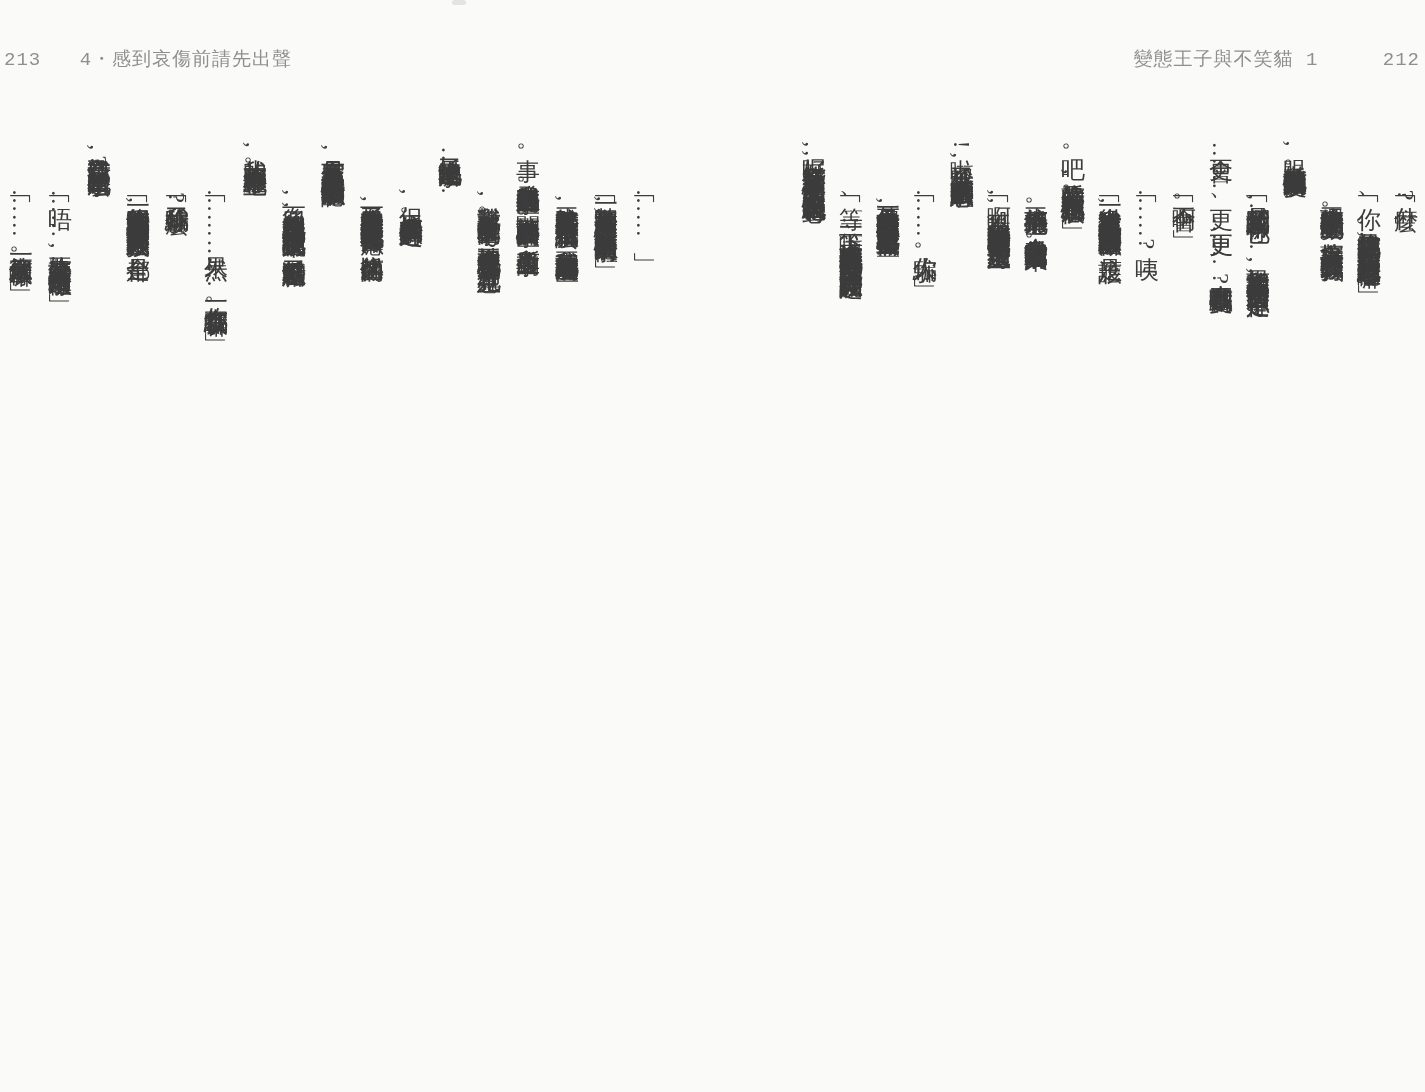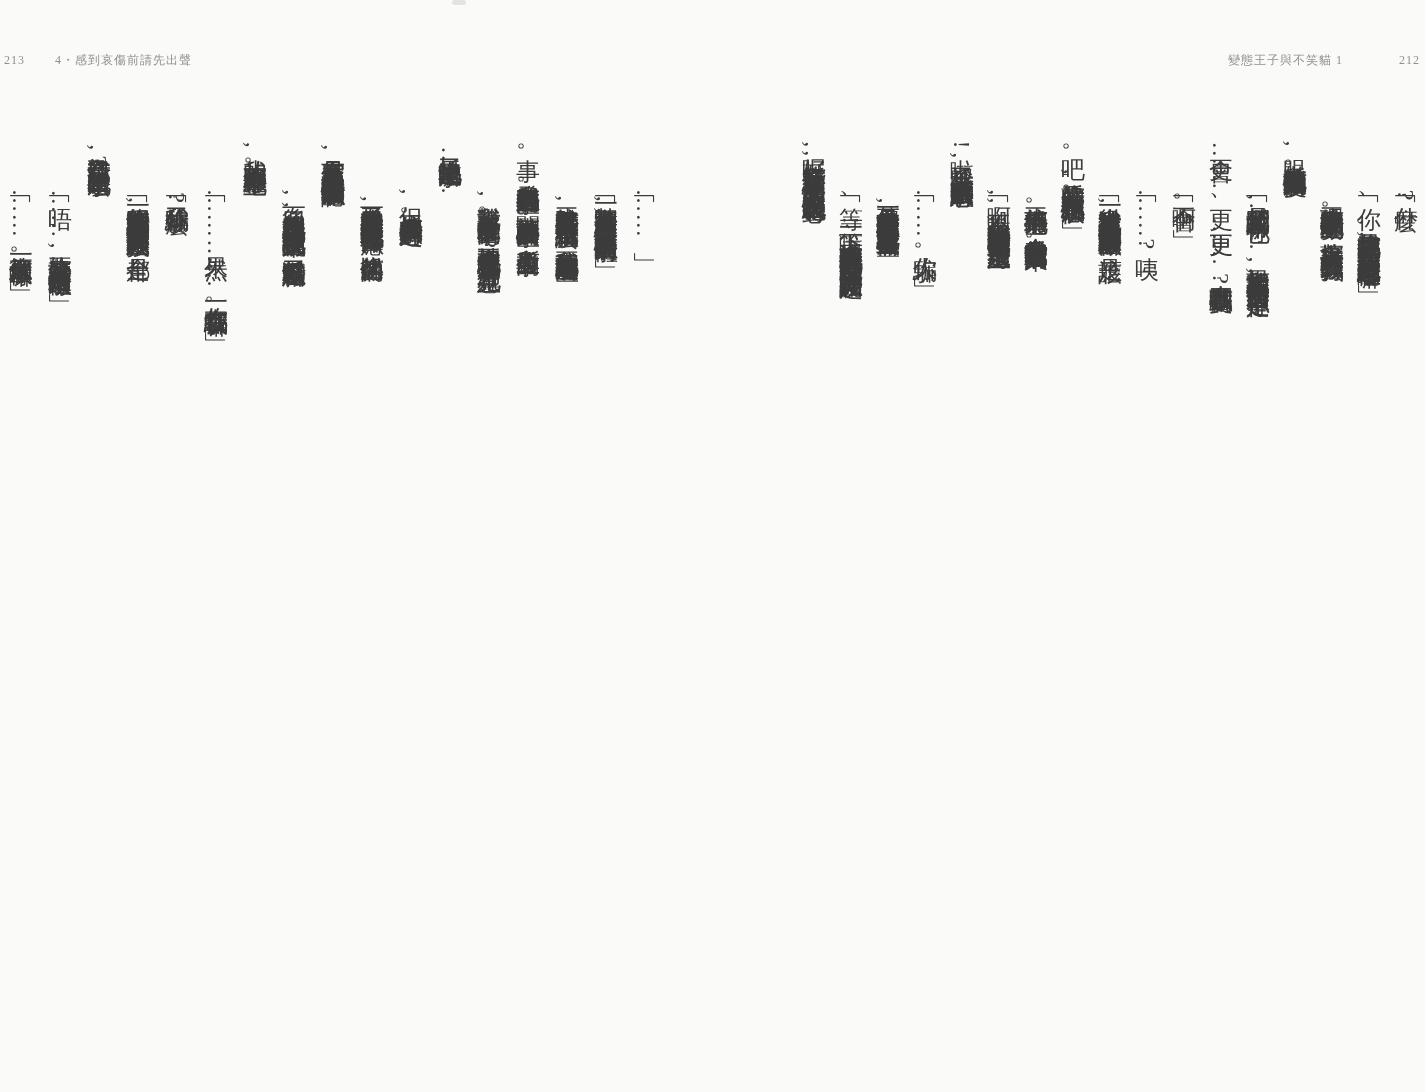--- a/index.html
+++ b/index.html
@@ -13,22 +13,22 @@
     background: #fafaf8;
     overflow: hidden;
     font-family: "Liberation Serif", "DejaVu Serif", serif;
   }
 
   
   .running-head {
     position: absolute;
     top: 48px;
     color: #8f8f8f;
-    font-family: Liberation Serif, serif;
-    font-size: 12px;
+    font-family: Liberation Mono, monospace;
+    font-size: 19px;
     line-height: 24px;
     letter-spacing: 1px;
     white-space: nowrap;
   }
   .rh-left      { left: 4px; }
   .rh-left .num { margin-right: 26px; }
   .rh-right     { right: 5px; text-align: center; }
   .rh-right .num{ margin-left: 52px; }
 
   

